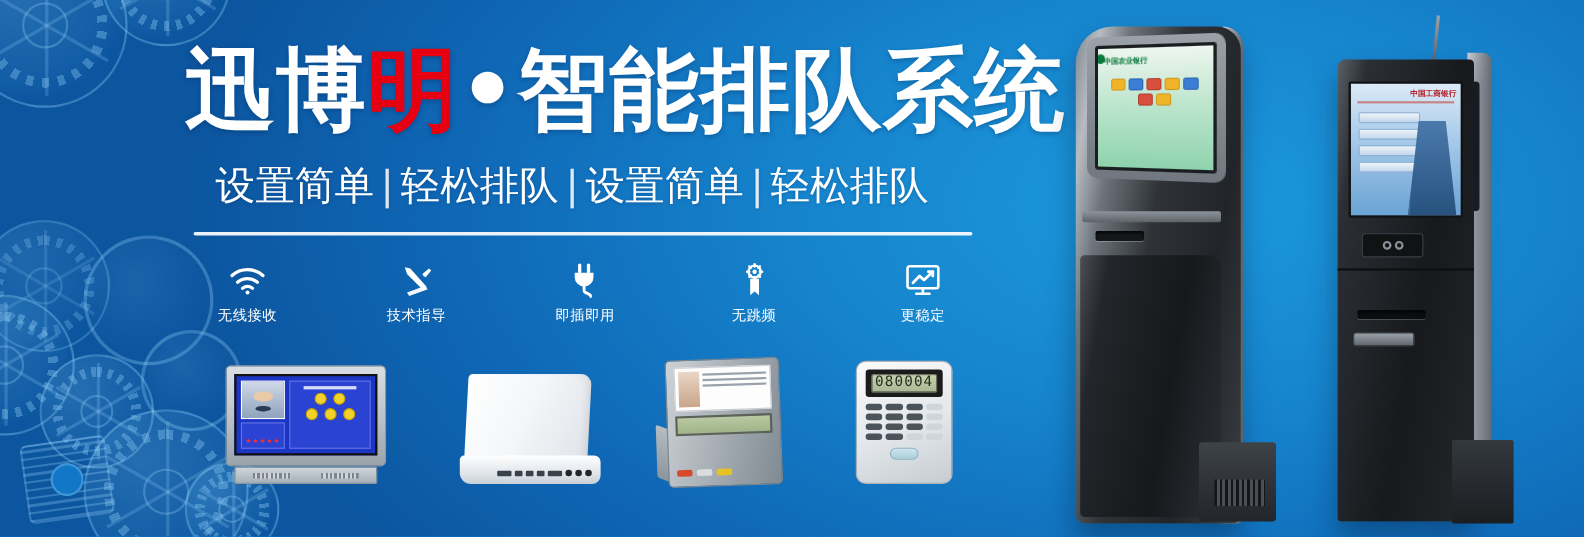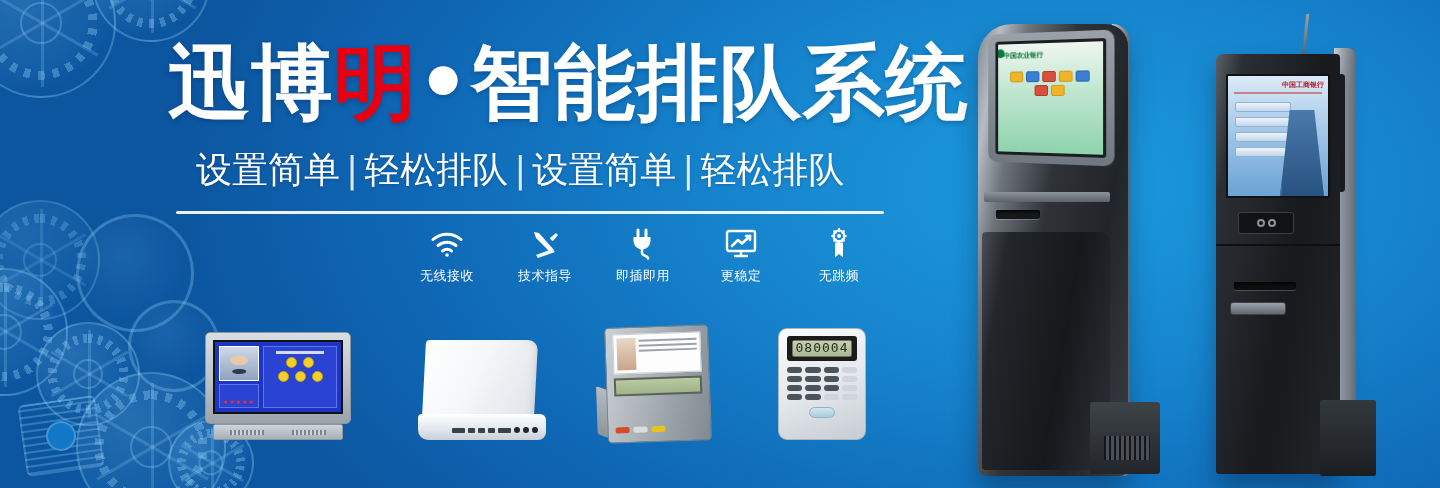--- a/index.html
+++ b/index.html
@@ -81,22 +81,22 @@
   }
   .subtitle .sep { opacity:.85; padding:0 6px; }
 
   .divider {
     position:absolute; left:176px; top:211px; width:708px; height:3px;
     background:rgba(255,255,255,.92); border-radius:2px;
   }
 
   
   .features {
-    position:absolute; left:176px; top:224px; width:712px; height:66px;
-    display:flex; justify-content:flex-end; align-items:flex-start;
+    position:absolute; left:176px; top:235px; width:712px; height:66px;
+    display:flex; justify-content:space-between; align-items:flex-start;
   }
   .feature { width:98px; text-align:center; color:#ffffff; }
   .feature .ico { height:40px; display:flex; align-items:center; justify-content:center; }
   .feature .ico svg { display:block; }
   .feature .lbl { margin-top:3px; font-size:13px; letter-spacing:.5px; white-space:nowrap; }
 
   
   .products { position:absolute; left:0; top:318px; width:920px; height:140px; }
 
   
@@ -392,40 +392,40 @@
             <path d="M4.5 9h17v4a8.5 8.5 0 0 1-17 0V9z" fill="#ffffff" stroke="none"></path>
             <path d="M13 21v4c0 3 6 2.5 6 5.5" stroke-width="2.6"></path>
           </svg>
         </div>
         <div class="lbl">即插即用</div>
       </div>
 
 
       <div class="feature">
         <div class="ico">
+          <svg width="26" height="32" viewBox="0 0 26 32" fill="none" stroke="#ffffff" stroke-width="2.2">
+            <circle cx="13" cy="8" r="5.5" fill="none"></circle>
+            <circle cx="13" cy="8" r="2" fill="#ffffff" stroke="none"></circle>
+            <path d="M13 1.2v2M13 12.8v2M6.2 8h2M17.8 8h2M8.2 3.2l1.4 1.4M16.4 11.4l1.4 1.4M17.8 3.2l-1.4 1.4M9.6 11.4l-1.4 1.4" stroke-linecap="round"></path>
+            <path d="M9 14.5v15l4-3.5 4 3.5v-15" fill="#ffffff" stroke="none"></path>
+          </svg>
+        </div>
+        <div class="lbl">无跳频</div>
+      </div>
+
+      <div class="feature">
+        <div class="ico">
           <svg width="32" height="30" viewBox="0 0 32 30" fill="none" stroke="#ffffff" stroke-width="2.4">
             <rect x="2" y="2" width="28" height="20" rx="2"></rect>
             <path d="M7 17l6-6 4 3.5L25 7" stroke-width="2.6" stroke-linecap="round" stroke-linejoin="round"></path>
             <path d="M21 7h4v4" stroke-width="2.6" stroke-linecap="round" stroke-linejoin="round"></path>
             <path d="M16 22v4M10 27h12" stroke-linecap="round"></path>
           </svg>
         </div>
         <div class="lbl">更稳定</div>
-      </div>
-
-      <div class="feature">
-        <div class="ico">
-          <svg width="26" height="32" viewBox="0 0 26 32" fill="none" stroke="#ffffff" stroke-width="2.2">
-            <circle cx="13" cy="8" r="5.5" fill="none"></circle>
-            <circle cx="13" cy="8" r="2" fill="#ffffff" stroke="none"></circle>
-            <path d="M13 1.2v2M13 12.8v2M6.2 8h2M17.8 8h2M8.2 3.2l1.4 1.4M16.4 11.4l1.4 1.4M17.8 3.2l-1.4 1.4M9.6 11.4l-1.4 1.4" stroke-linecap="round"></path>
-            <path d="M9 14.5v15l4-3.5 4 3.5v-15" fill="#ffffff" stroke="none"></path>
-          </svg>
-        </div>
-        <div class="lbl">无跳频</div>
       </div>
 
     </div>
 
     <div class="products">
 
       <div class="dev-monitor">
         <div class="mon-frame">
           <div class="mon-screen">
             <div class="mon-left">

